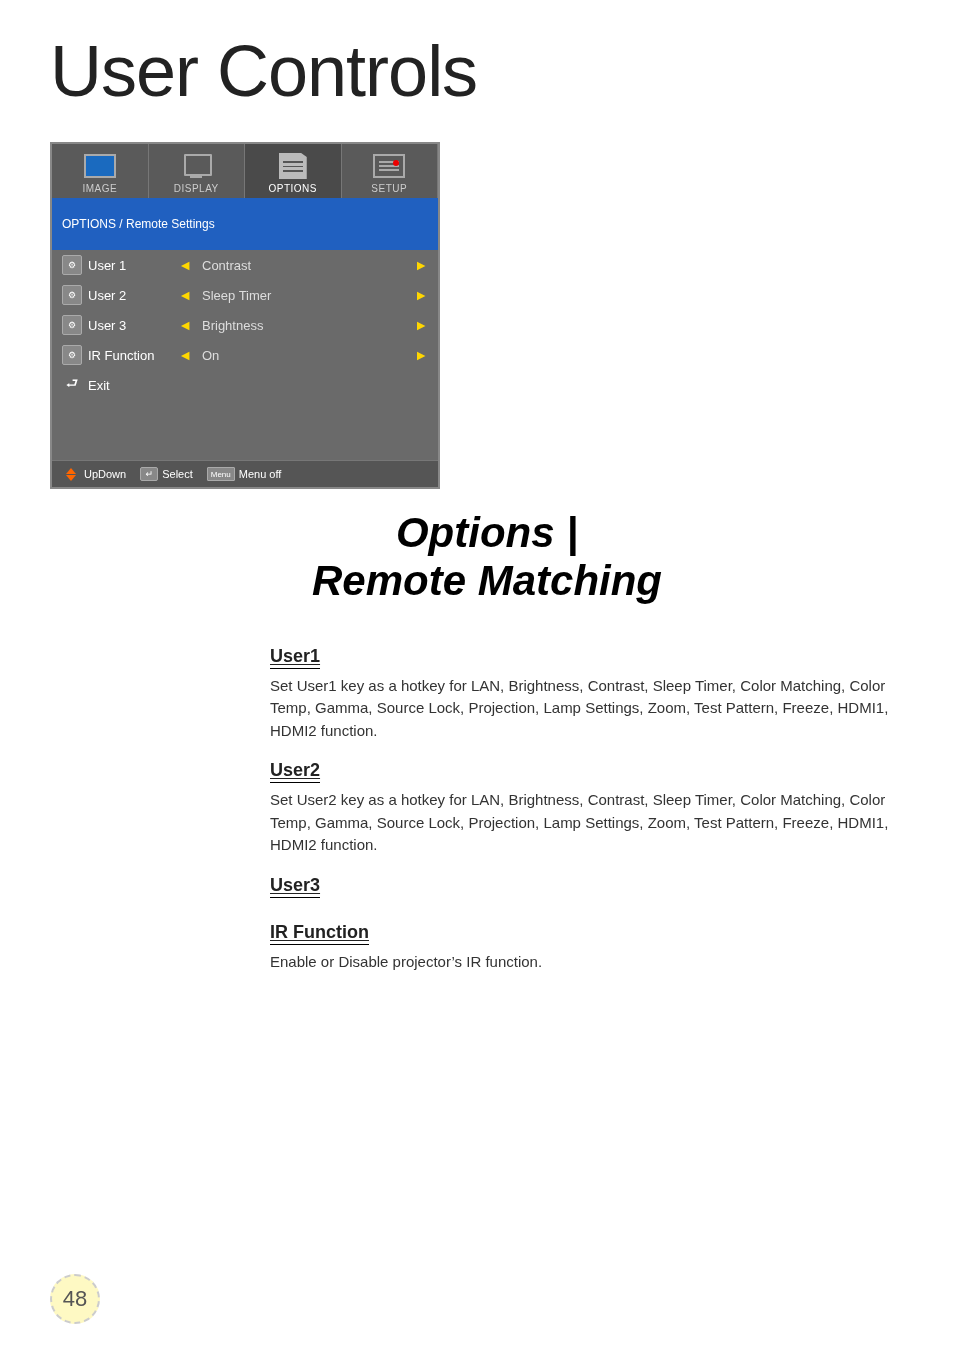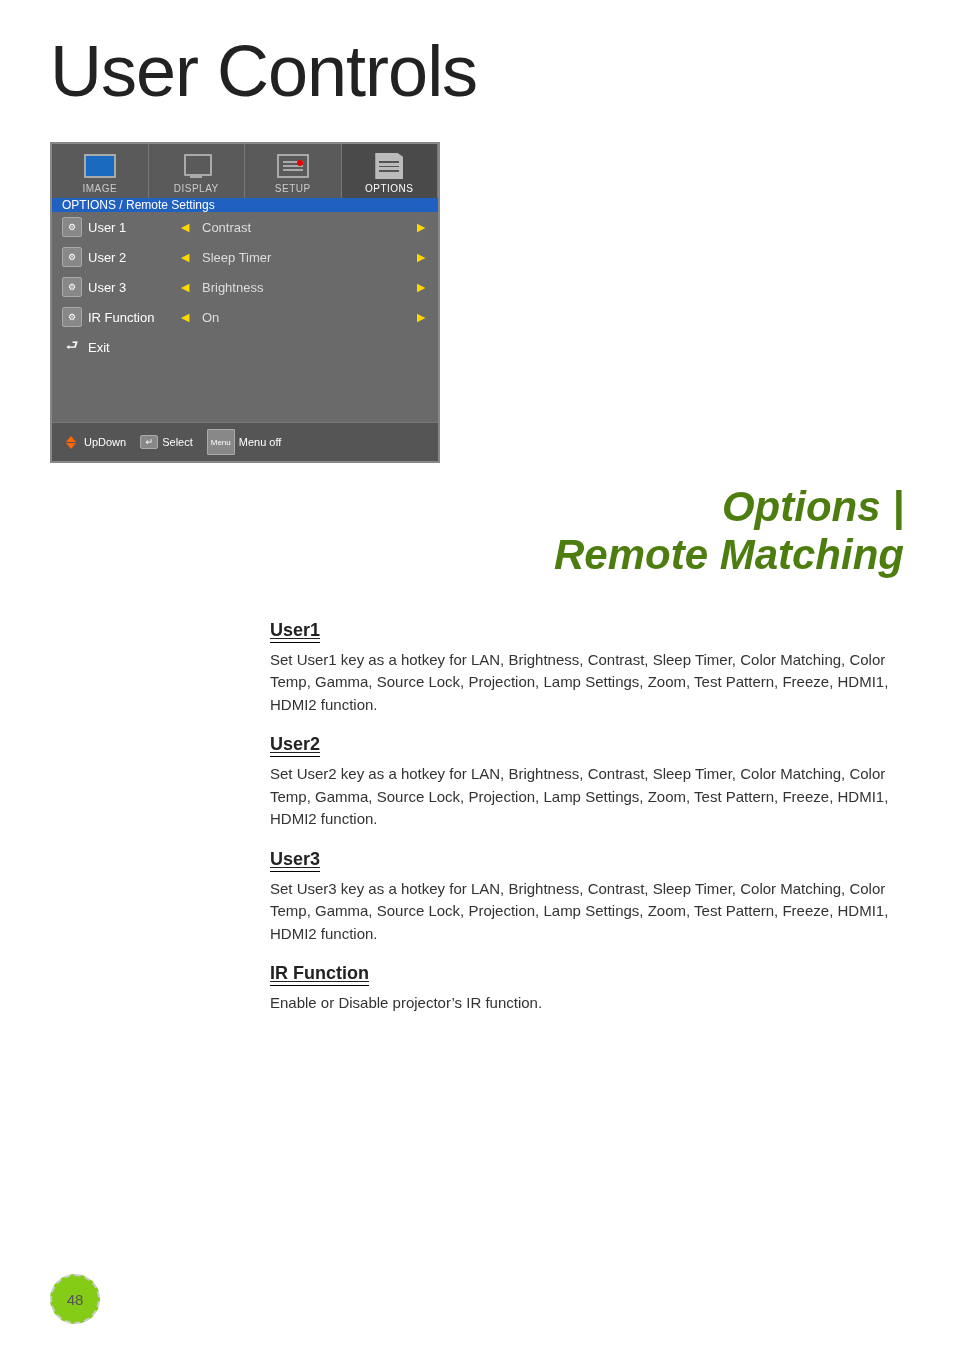--- a/index.html
+++ b/index.html
@@ -148,21 +148,21 @@
     }
     .icon-options-line {
       height: 1.5px;
       background: #555;
     }
 
     .osd-breadcrumb {
       background: #2060c0;
       color: #fff;
       font-size: 12px;
-      padding: 0 10px;
+      padding: 19px 10px;
     }
 
     .osd-menu-body {
       background: #6a6a6a;
       padding: 0;
     }
 
     .osd-menu-item {
       display: flex;
       align-items: center;
@@ -284,21 +284,21 @@
       display: flex;
       align-items: center;
       justify-content: center;
       font-size: 9px;
       color: #fff;
       border-radius: 2px;
     }
 
     .footer-icon-menu {
       width: 28px;
-      height: 26px;
+      height: 14px;
       background: #888;
       border: 1px solid #aaa;
       display: flex;
       align-items: center;
       justify-content: center;
       font-size: 8px;
       color: #fff;
       border-radius: 1px;
     }
 
@@ -306,24 +306,24 @@
     .right-content {
       flex: 1;
       padding: 0 0 0 20px;
     }
 
     .options-title {
       font-family: Arial, sans-serif;
       font-style: italic;
       font-size: 42px;
       font-weight: bold;
-      color: #4d7c0f;
+      color: #000000;
       line-height: 1.15;
       margin-bottom: 20px;
-      text-align: right;
+      text-align: center;
     }
 
     
     .sections-area {
       padding: 20px 50px 60px 270px;
     }
 
     .section-item {
       margin-bottom: 18px;
     }
@@ -352,23 +352,23 @@
       position: absolute;
       bottom: 30px;
       left: 50px;
       width: 50px;
       height: 50px;
       border-radius: 50%;
       border: 2px dashed #ccc;
       display: flex;
       align-items: center;
       justify-content: center;
-      font-size: 15px;
+      font-size: 22px;
       color: #555;
-      background: #84cc16;
+      background: #fef9c3;
     }
   </style>
 </head>
 <body>
 
 <h1 class="page-title">User Controls</h1>
 
 <div class="content-area">
 
   <div class="osd-menu">
@@ -380,46 +380,46 @@
           <div class="icon-image"></div>
         </div>
         <span class="osd-tab-label">IMAGE</span>
       </div>
 
       <div class="osd-tab">
         <div class="osd-tab-icon">
           <div class="icon-display"></div>
         </div>
         <span class="osd-tab-label">DISPLAY</span>
-      </div>
-
-      <div class="osd-tab">
-        <div class="osd-tab-icon">
-          <div class="icon-setup">
-            <div class="icon-setup-line"></div>
-            <div class="icon-setup-line"></div>
-            <div class="icon-setup-line"></div>
-            <div class="icon-setup-dot"></div>
-          </div>
-        </div>
-        <span class="osd-tab-label">SETUP</span>
       </div>
 
       <div class="osd-tab active">
         <div class="osd-tab-icon">
           <div class="icon-options">
             <div class="icon-options-lines">
               <div class="icon-options-line"></div>
               <div class="icon-options-line"></div>
               <div class="icon-options-line"></div>
             </div>
           </div>
         </div>
         <span class="osd-tab-label">OPTIONS</span>
       </div>
+
+      <div class="osd-tab">
+        <div class="osd-tab-icon">
+          <div class="icon-setup">
+            <div class="icon-setup-line"></div>
+            <div class="icon-setup-line"></div>
+            <div class="icon-setup-line"></div>
+            <div class="icon-setup-dot"></div>
+          </div>
+        </div>
+        <span class="osd-tab-label">SETUP</span>
+      </div>
     </div>
 
     <div class="osd-breadcrumb">OPTIONS / Remote Settings</div>
 
     <div class="osd-menu-body">
 
       <div class="osd-menu-item">
         <div class="osd-menu-item-left">
           <div class="osd-menu-item-icon">⚙</div>
           <span>User 1</span>
@@ -509,21 +509,20 @@
     <p class="section-text">Set User1 key as a hotkey for LAN, Brightness, Contrast, Sleep Timer, Color Matching, Color Temp, Gamma, Source Lock, Projection, Lamp Settings, Zoom, Test Pattern, Freeze, HDMI1, HDMI2 function.</p>
   </div>
 
   <div class="section-item">
     <div class="section-heading">User2</div>
     <p class="section-text">Set User2 key as a hotkey for LAN, Brightness, Contrast, Sleep Timer, Color Matching, Color Temp, Gamma, Source Lock, Projection, Lamp Settings, Zoom, Test Pattern, Freeze, HDMI1, HDMI2 function.</p>
   </div>
 
   <div class="section-item">
     <div class="section-heading">User3</div>
-    <p class="section-text">Set User3 key as a hotkey for LAN, Brightness, Contrast, Sleep Timer, Color Matching, Color Temp, Gamma, Source Lock, Projection, Lamp Settings, Zoom, Test Pattern, Freeze, HDMI1, HDMI2 function.</p>
   </div>
 
   <div class="section-item">
     <div class="section-heading">IR Function</div>
     <p class="section-text">Enable or Disable projector’s IR function.</p>
   </div>
 
 </div>
 
 <div class="page-badge">

